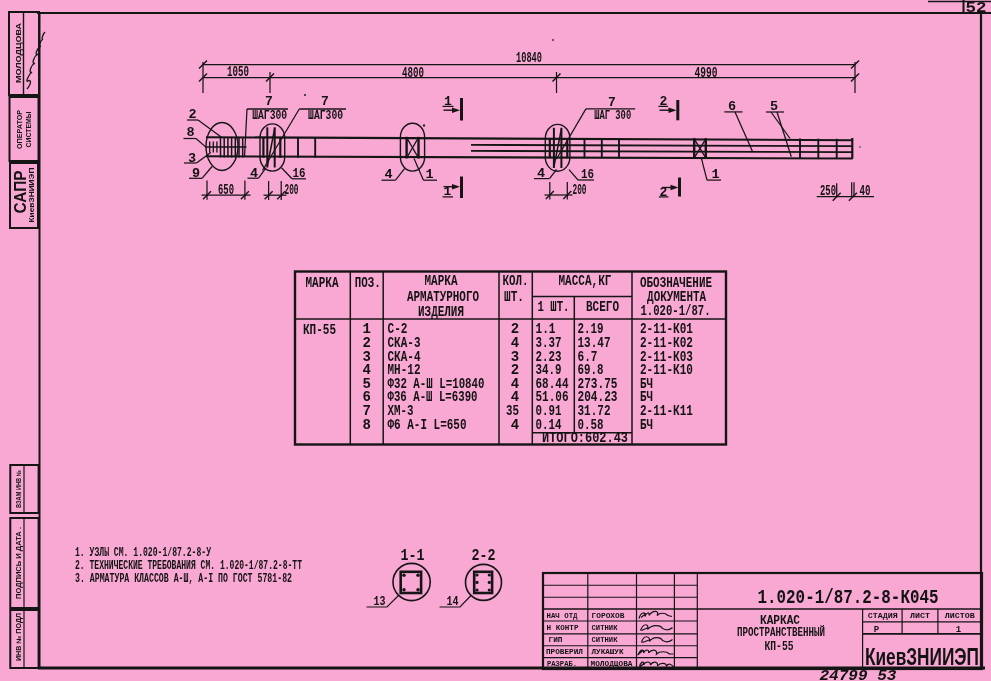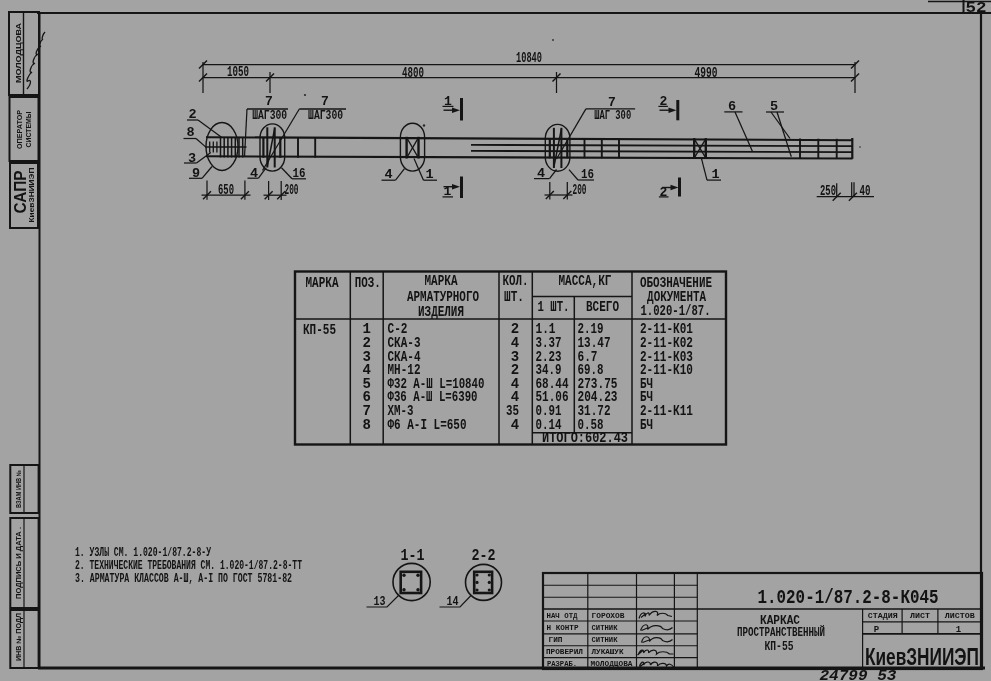--- a/index.html
+++ b/index.html
@@ -1,16 +1,16 @@
 <!DOCTYPE html>
 <html><head>
 <meta charset="utf-8">
 <style>
 html,body{margin:0;padding:0;background:#fff;}
-.page{position:relative;width:991px;height:681px;background:#a3a3a3;overflow:hidden;
+.page{position:relative;width:991px;height:681px;background:#f9a8d4;overflow:hidden;
 font-family:"Liberation Mono", monospace;}
 svg{position:absolute;left:0;top:0;}
 text{fill:#131313;font-family:"Liberation Mono", monospace;font-weight:bold;}
 .sans{font-family:"Liberation Sans", sans-serif;}
 </style>
 </head>
 <body>
 <div class="page">
 <svg width="991" height="681" viewBox="0 0 991 681" stroke-linecap="butt">
 <g stroke="#151515" fill="none">

